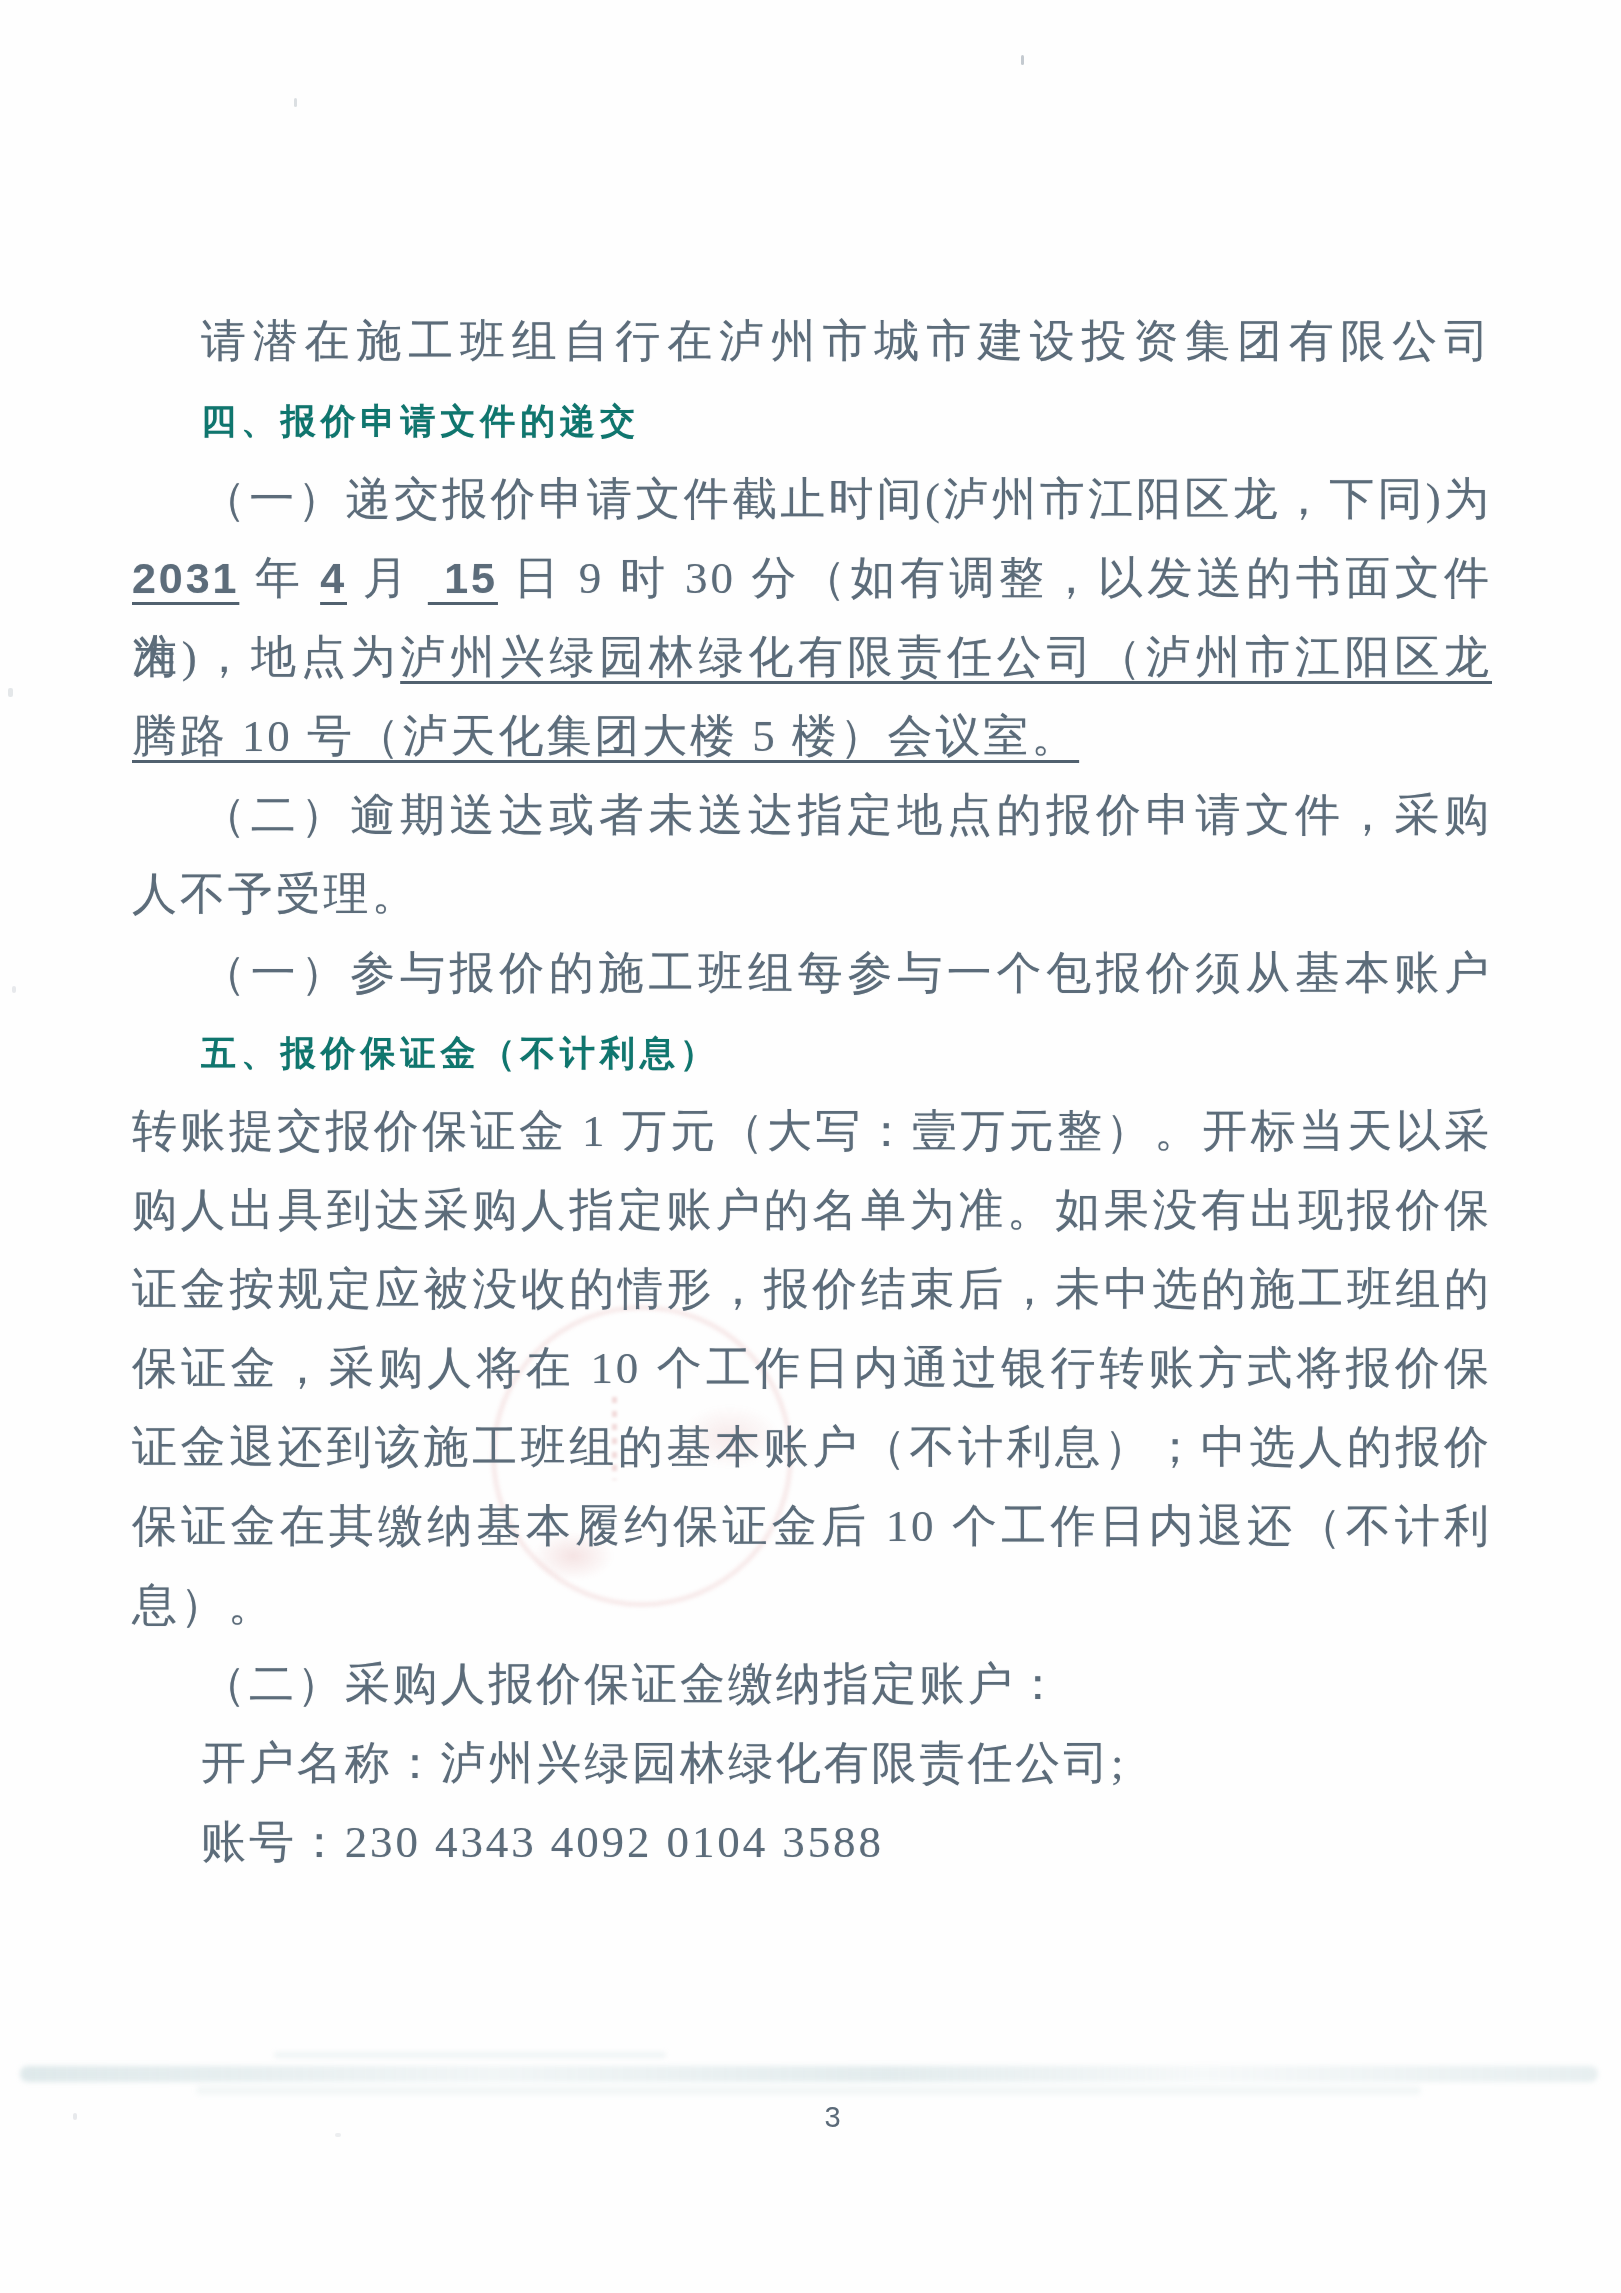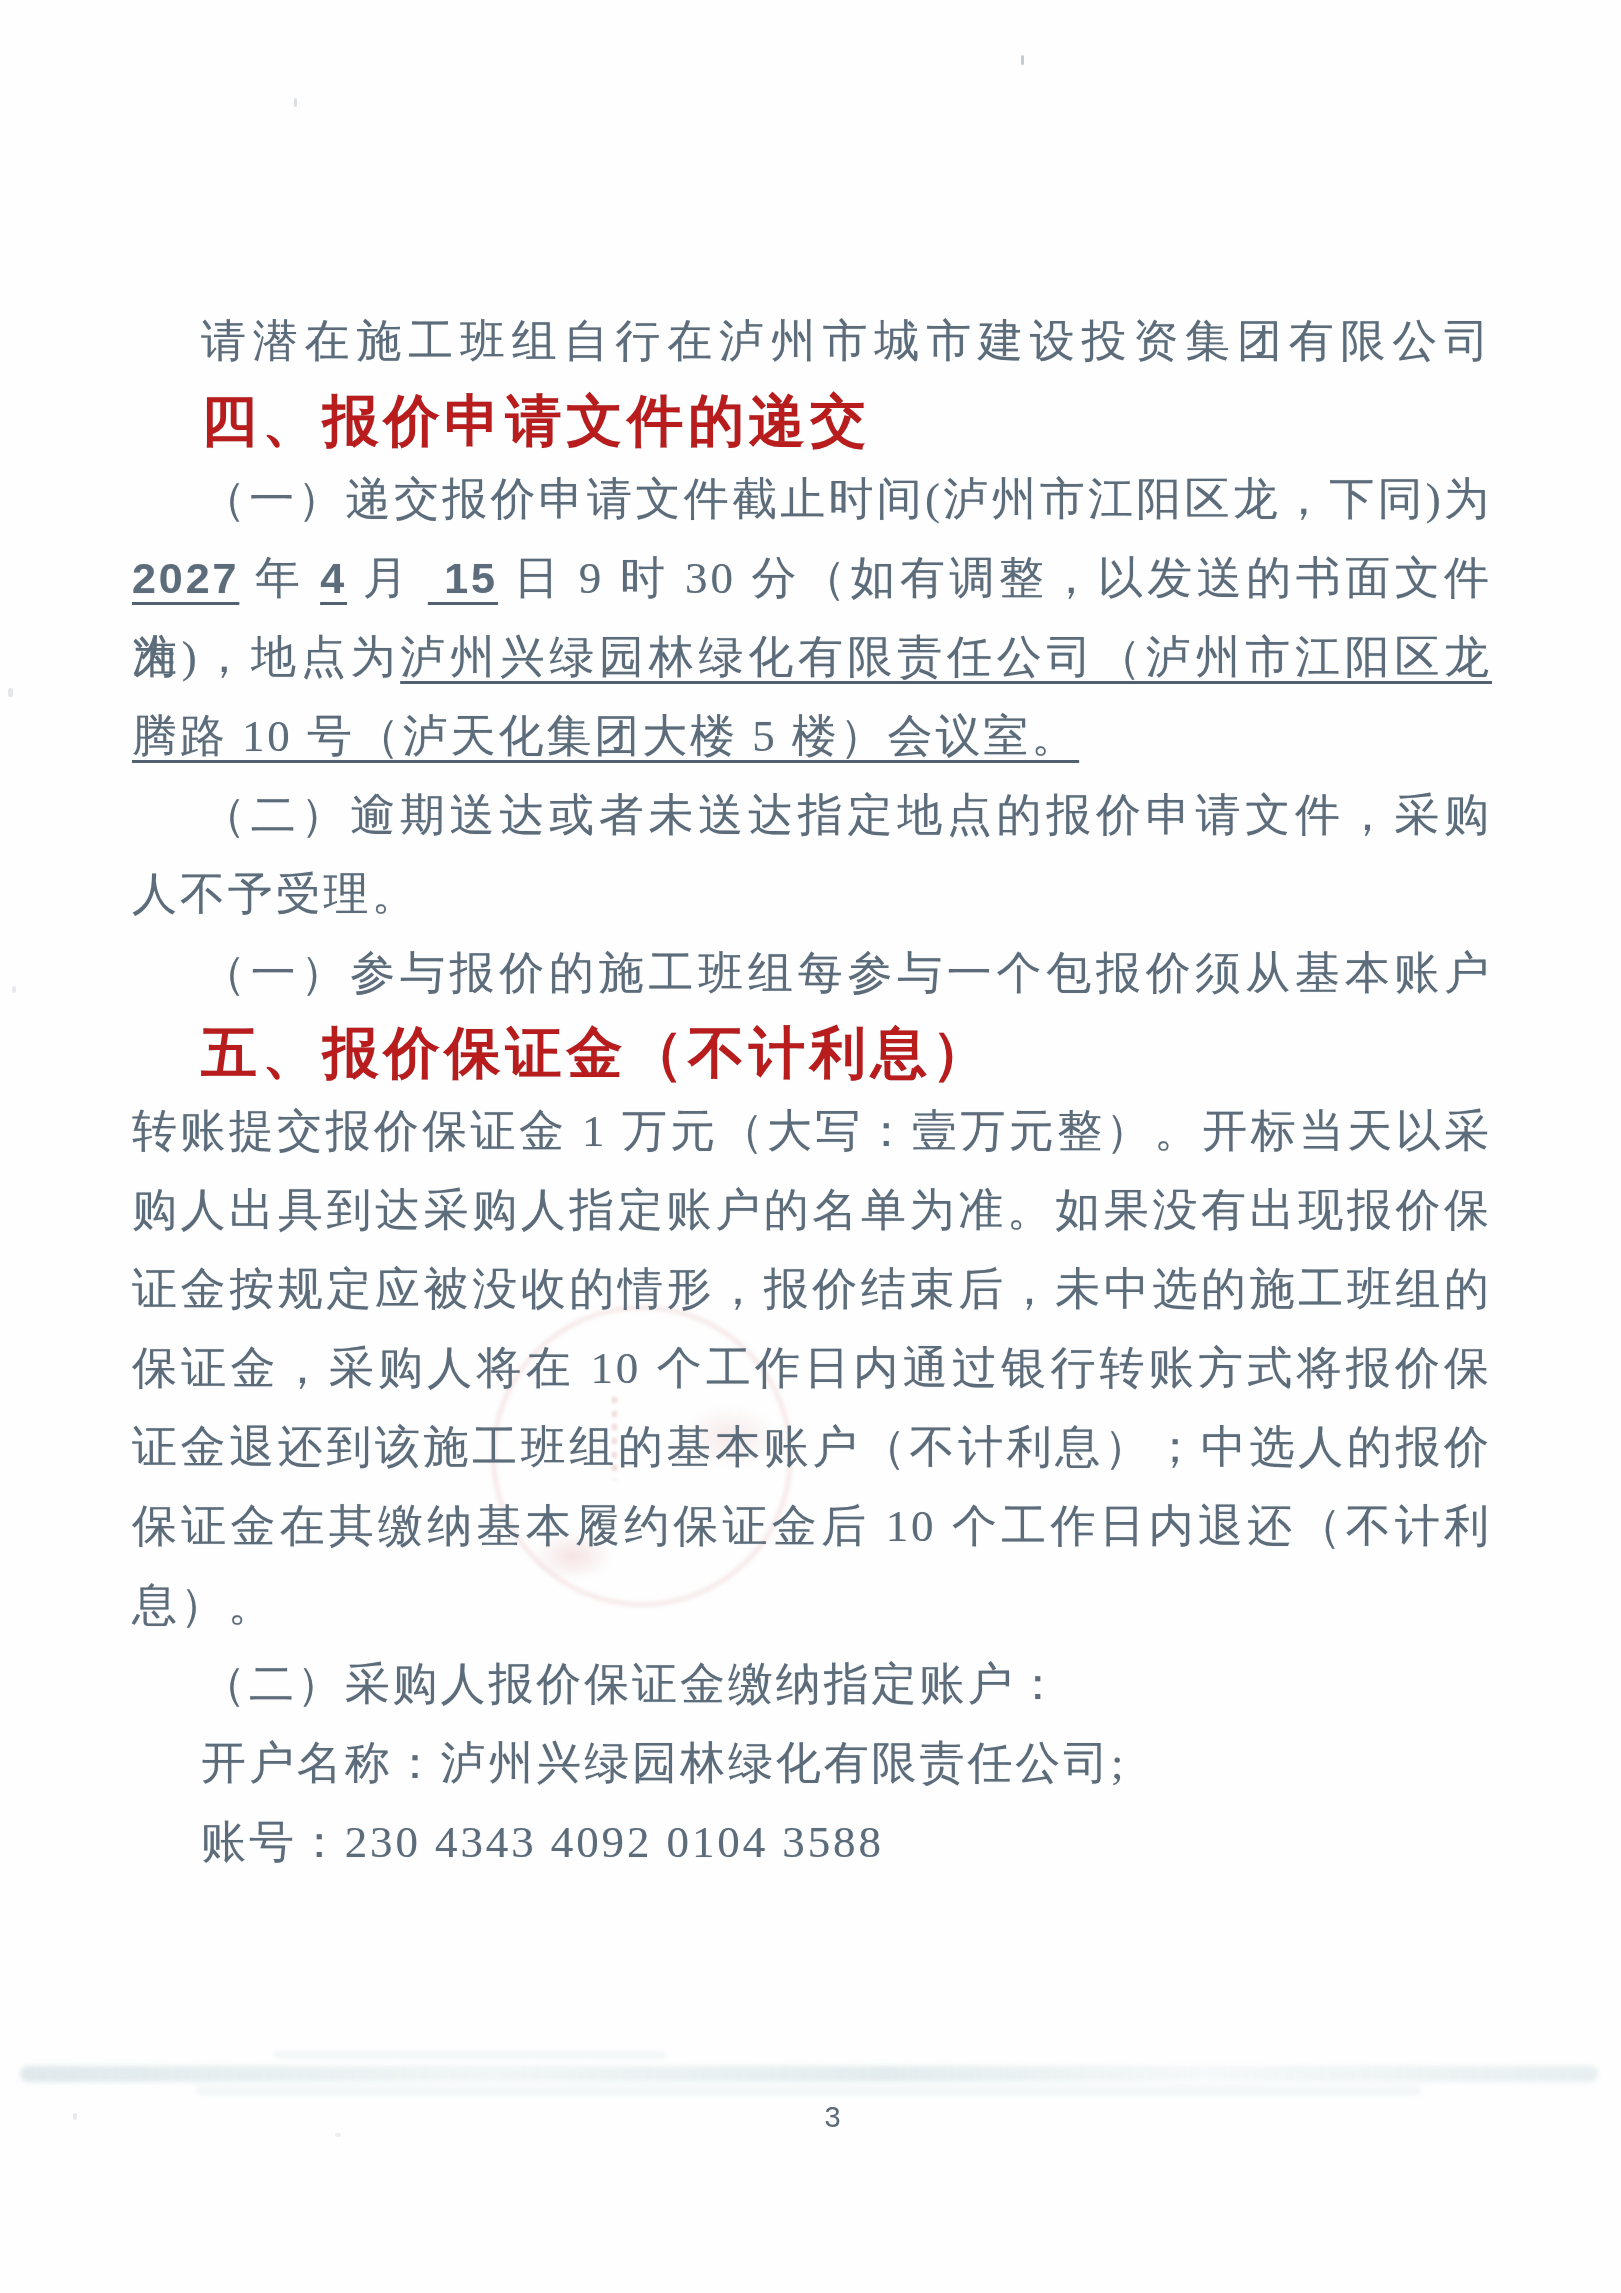--- a/index.html
+++ b/index.html
@@ -23,22 +23,22 @@
     font-size:45px;
     letter-spacing:2.9px;
     white-space:normal;
     text-shadow:0 0 1px rgba(92,108,122,0.35);
   }
   .ind{padding-left:69px;}
   .j{text-align:justify;text-align-last:justify;}
   .h{
     font-family:"Liberation Sans","DejaVu Sans",sans-serif;
     font-weight:700;
-    font-size:56px;
-    color:#b91c1c;
+    font-size:35px;
+    color:#0f766e;
     letter-spacing:4.9px;
     text-align:center;text-align-last:left;
   }
   .u{
     text-decoration:underline;
     text-decoration-thickness:3.4px;
     text-underline-offset:8.8px;
     text-decoration-color:#51616f;
   }
   .num{font-weight:700;font-family:"Liberation Sans","DejaVu Sans",sans-serif;font-size:43px;}
@@ -99,21 +99,21 @@
 
   <main class="content">
 
     <div class="line j ind">请潜在施工班组自行在泸州市城市建设投资集团有限公司</div>
 
     <div class="line h ind">四、报价申请文件的递交</div>
 
     <div class="line j ind">（一）递交报价申请文件截止时间(泸州市江阳区龙，下同)为</div>
 
     <div class="line j">
-      <span class="u num">2027</span><span> 年 </span><span class="u num">4</span><span> 月 </span><span class="u num">&nbsp;15</span><span> 日 9 时 30 分（如有调整，以发送的书面文件为</span>
+      <span class="u num">2031</span><span> 年 </span><span class="u num">4</span><span> 月 </span><span class="u num">&nbsp;15</span><span> 日 9 时 30 分（如有调整，以发送的书面文件为</span>
     </div>
 
     <div class="line j">
       <span>准)，地点为</span><span class="u">泸州兴绿园林绿化有限责任公司（泸州市江阳区龙</span>
     </div>
 
     <div class="line">
       <span class="u">腾路 10 号（泸天化集团大楼 5 楼）会议室。</span>
     </div>
 

